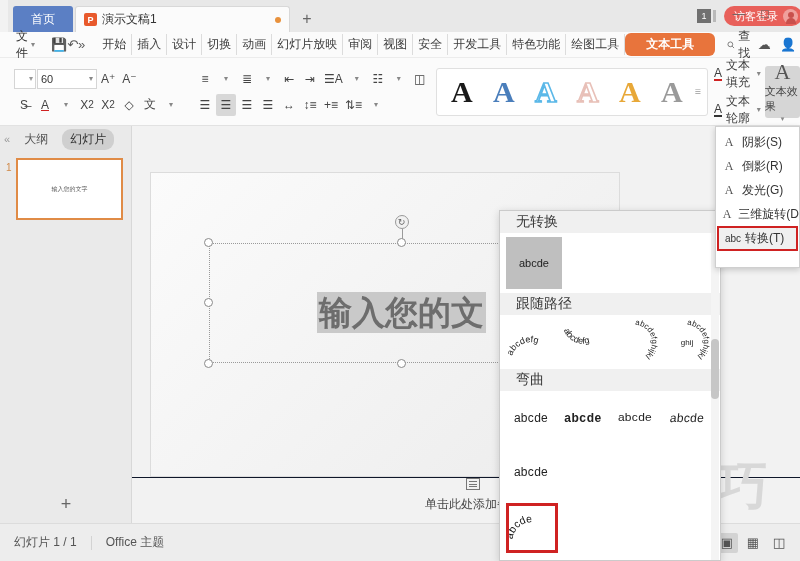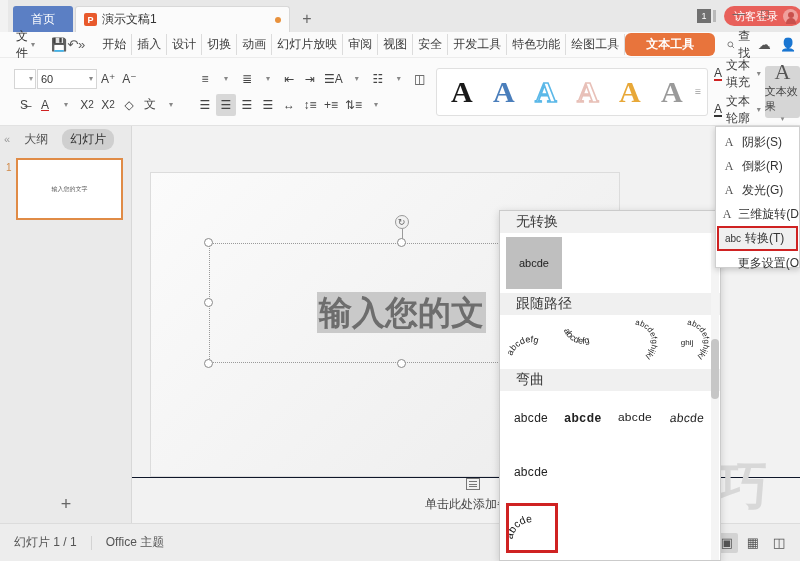--- a/index.html
+++ b/index.html
@@ -650,21 +650,17 @@
       <span>发光(G)</span>
     </div>
     <div class="te-item">
       <span class="ic">A</span>
       <span>三维旋转(D</span>
     </div>
     <div class="te-item hl">
       <span class="ic abc">abc</span>
       <span>转换(T)</span>
     </div>
-    <div class="te-item">
-      <span class="ic"></span>
-      <span>更多设置(O</span>
-    </div>
   </div>
 
   <div class="watermark">软件技巧</div>
 
 </div>
 
 </body></html>

